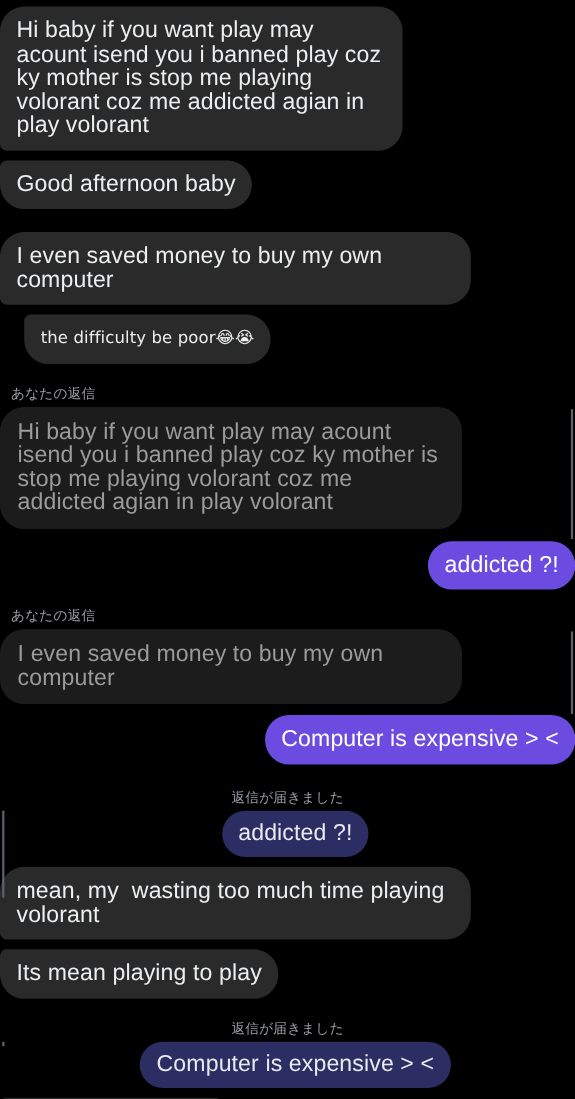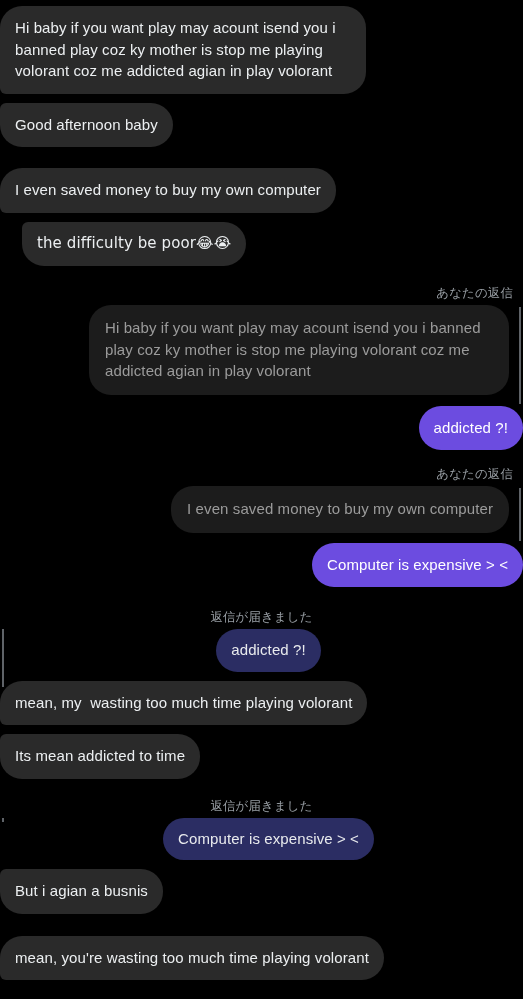--- a/index.html
+++ b/index.html
@@ -35,21 +35,21 @@
   }
   .row.left  { justify-content: flex-start; }
   .row.right { justify-content: flex-end; }
 
   
   .bubble {
     max-width: 428px;
     box-sizing: border-box;
     padding: 11px 15px 12px 15px;
     border-radius: 22px;
-    font-size: 15px;
+    font-size: 21px;
     line-height: 21.5px;
     letter-spacing: 0.1px;
     word-wrap: break-word;
     white-space: pre-wrap;
   }
 
   .bubble.received {
     background: #2a2a2a;
     color: #eceff1;
     border-radius: 6px 22px 22px 6px;
@@ -67,21 +67,21 @@
   .row.right.grp-last  .bubble.sent     { border-bottom-right-radius: 22px; }
 
   
   .reply-block {
     width: 100%;
     box-sizing: border-box;
     display: flex;
     flex-direction: column;
     position: relative;
   }
-  .reply-block.outgoing { align-items: flex-end; }
+  .reply-block.outgoing { }
   .reply-block.incoming { align-items: center; }
 
   .reply-label {
     font-size: 12.4px;
     line-height: 16px;
     color: #9aa0a6;
     letter-spacing: 0.2px;
     padding: 0 10px 4px 10px;
   }
 
@@ -160,21 +160,21 @@
   </div>
 
   <div class="reply-block incoming" style="margin-top:22px;">
     <div class="quote-rail" style="top:20px;bottom:92px;"></div>
     <div class="reply-label">返信が届きました</div>
     <div class="bubble quoted-tint">addicted ?!</div>
     <div class="row left grp-first" style="margin-top:9px;">
       <div class="bubble received">mean, my  wasting too much time playing volorant</div>
     </div>
     <div class="row left grp-last" style="margin-top:9px;">
-      <div class="bubble received">Its mean addicted to time</div>
+      <div class="bubble received">Its mean playing to play</div>
     </div>
   </div>
 
   <div class="reply-block incoming" style="margin-top:19px;">
     <div class="quote-rail" style="top:20px;bottom:92px;"></div>
     <div class="reply-label">返信が届きました</div>
     <div class="bubble quoted-tint">Computer is expensive &gt; &lt;</div>
     <div class="row left grp-last" style="margin-top:9px;">
       <div class="bubble received">But i agian a busnis</div>
     </div>

